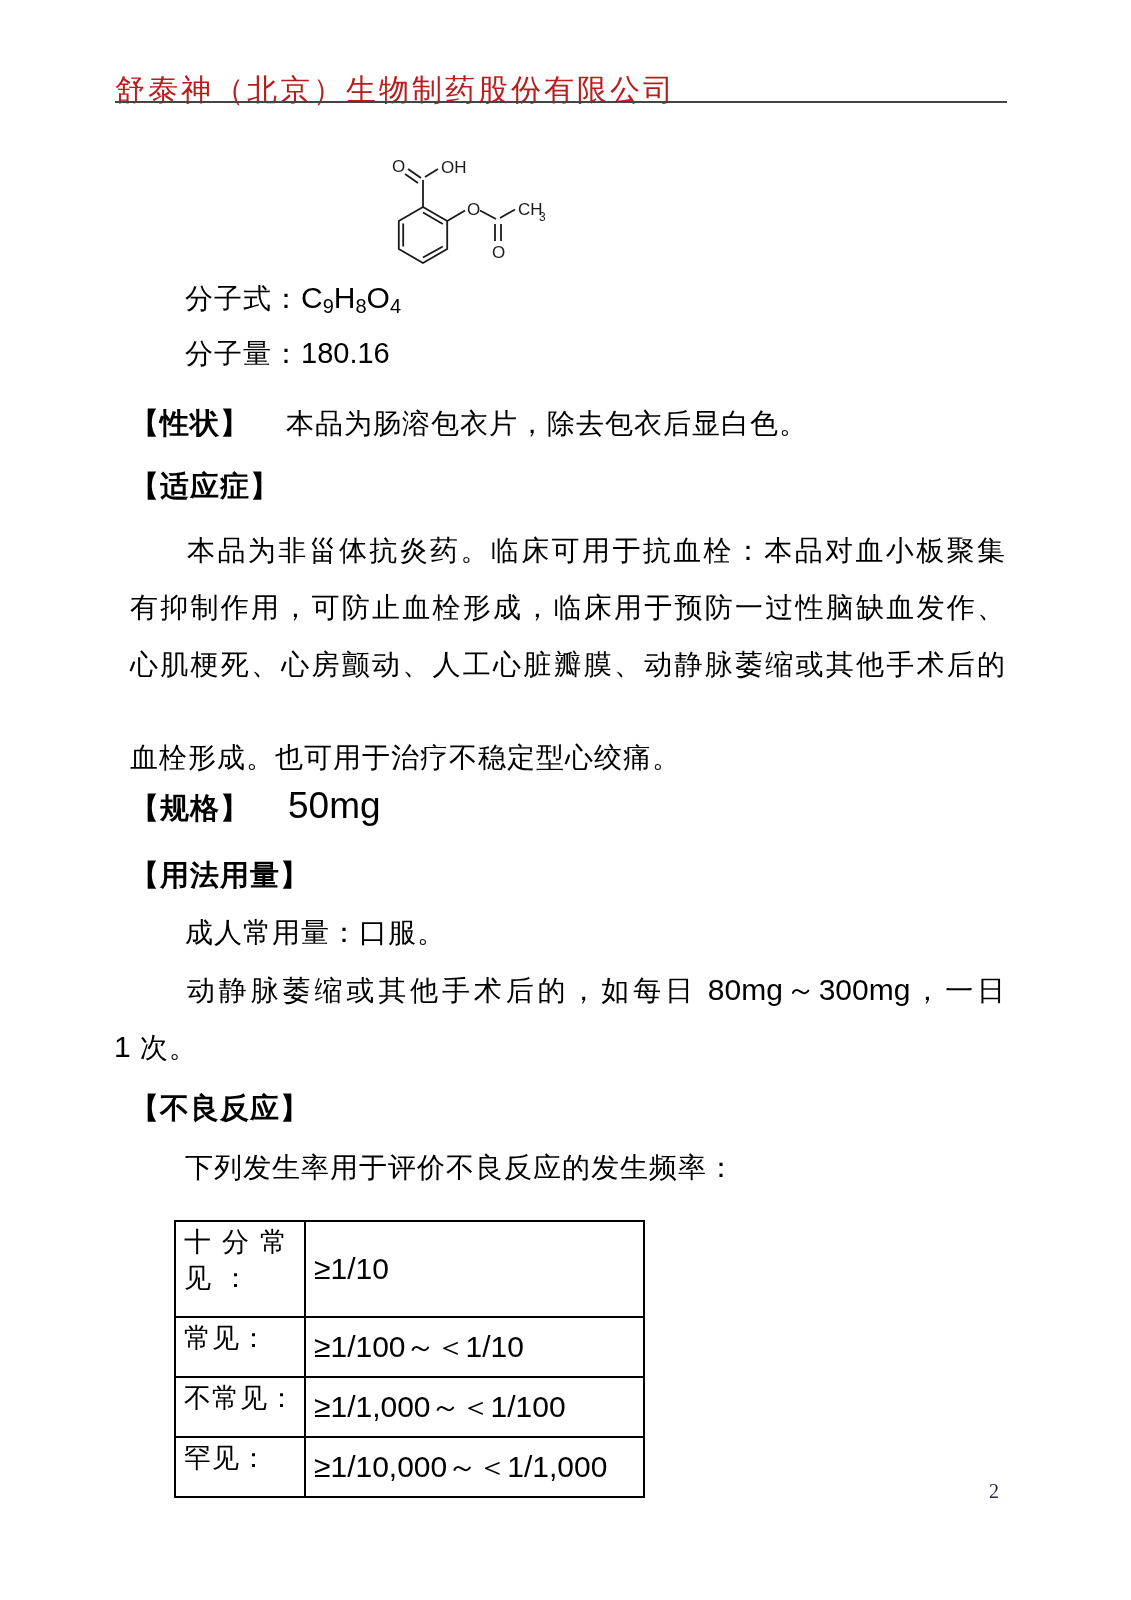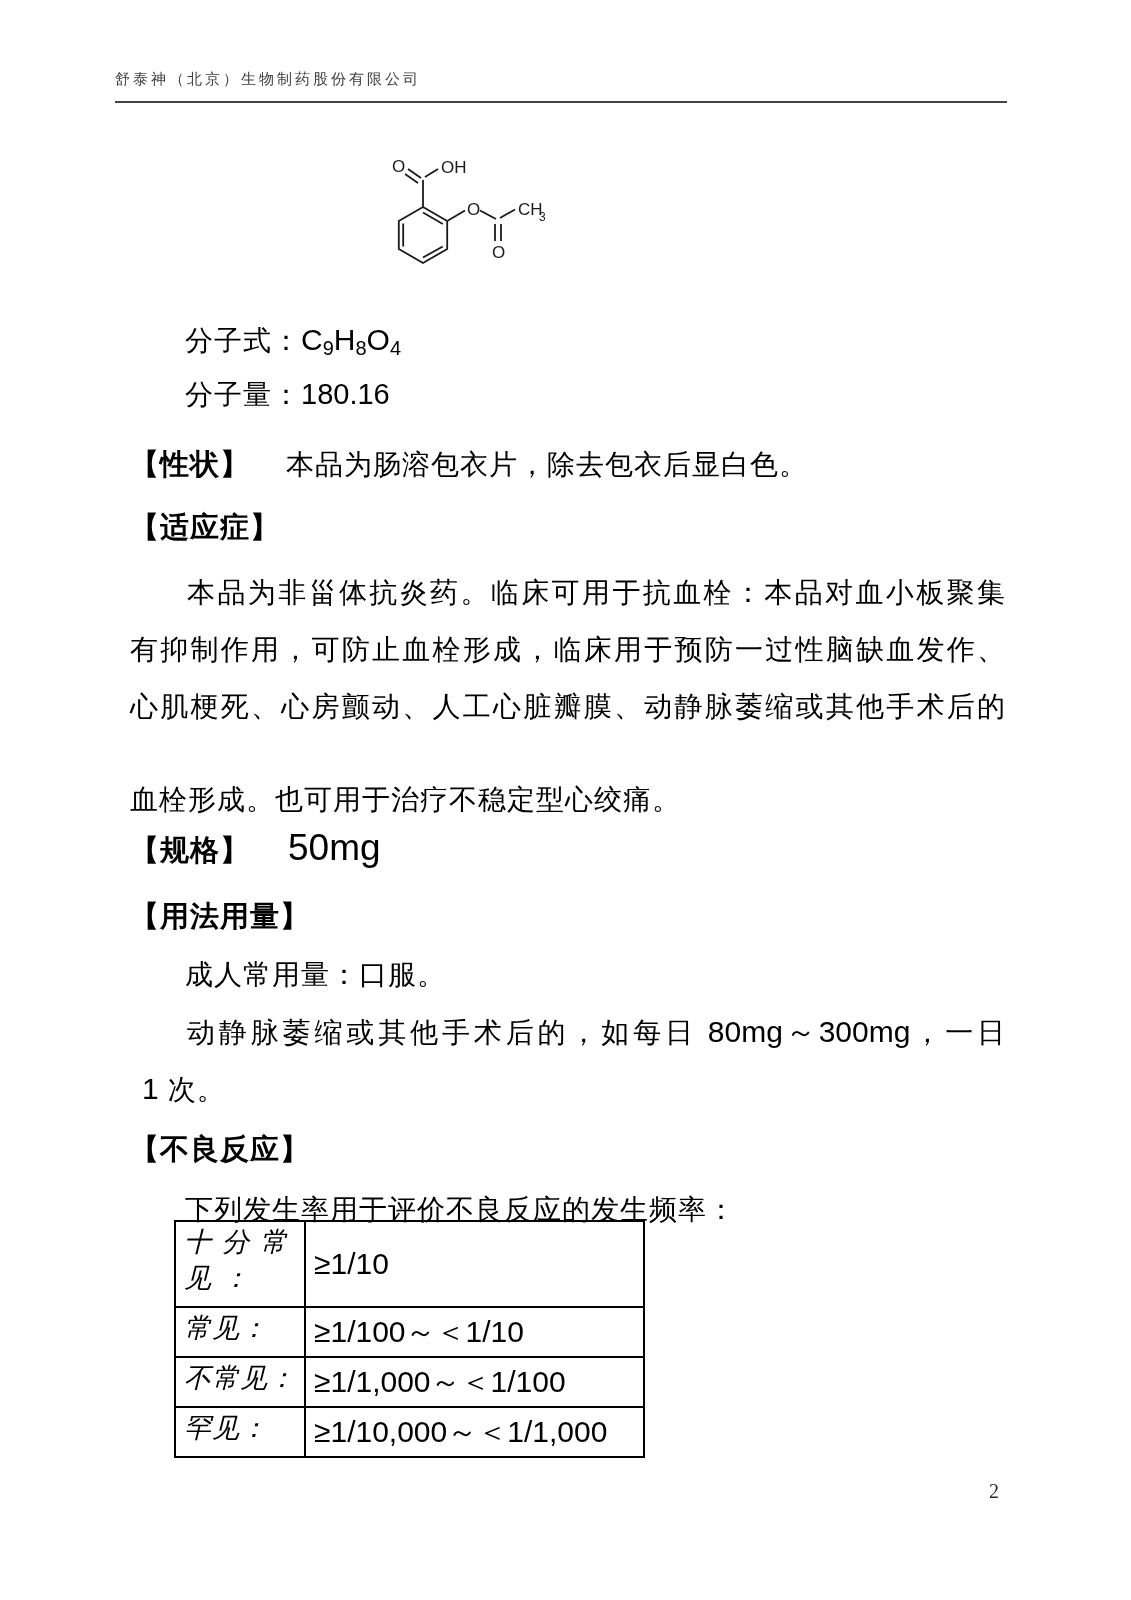--- a/index.html
+++ b/index.html
@@ -2,28 +2,28 @@
 <html><head>
 <meta charset="utf-8">
 <style>
   * { margin:0; padding:0; box-sizing:border-box; }
   html, body { background:#ffffff; }
   body {
     width:1131px; height:1600px; position:relative;
     font-family:"Liberation Serif", serif; color:#000;
   }
   .abs { position:absolute; }
-  .cn { font-size:28px; line-height:31px; letter-spacing:1px;margin-top:48px; }
+  .cn { font-size:28px; line-height:44px; letter-spacing:1px; }
   .heading { font-weight:bold; font-size:29px; letter-spacing:1px; }
   .num { font-family:"Liberation Sans", sans-serif; letter-spacing:0; }
   .justify { text-align:justify; text-align-last:justify; }
   .sub { font-size:20px; vertical-align:-5px; }
 
   #header-company {
-    left:115px; top:70px; font-size:15px; color:#404040; letter-spacing:3px;
+    left:115px; top:70px; font-size:30px; color:#b91c1c; letter-spacing:3px;
   }
   #header-rule {
     left:115px; top:101px; width:892px; height:2px; background:#454545;
   }
   #molecule { left:368px; top:142px; }
   #formula-line  { left:185px; top:276px; }
   #formula-line .num { font-size:30px; }
   #weight-line   { left:185px; top:331px; }
   #weight-line .num { font-size:29px; }
   #xingzhuang-line { left:130px; top:401px; }
@@ -33,32 +33,32 @@
   #syz-line1 { top:529px; padding-left:57px; }
   #syz-line2 { top:586px; }
   #syz-line3 { top:643px; }
   #syz-line4 { top:736px; }
   #guige-line { left:130px; top:784px; }
   #guige-value { margin-left:38px; font-size:37px; }
   #yongfa-heading { left:130px; top:853px; }
   #yongfa-line1 { left:185px; top:911px; }
   #yongfa-line2 { left:130px; top:968px; width:876px; padding-left:57px; }
   #yongfa-line2 .num { font-size:30px; }
-  #yongfa-line3 { left:142px; top:1025px; }
+  #yongfa-line3 { left:114px; top:1025px; }
   #yongfa-line3 .num { font-size:30px; }
   #yongfa-line3 .cn-after { margin-left:9px; }
   #buliang-heading { left:130px; top:1086px; }
   #buliang-intro { left:185px; top:1146px; }
   #page-number { left:989px; top:1480px; font-size:20px; color:#26263e; }
 
   #freq-table { left:174px; top:1220px; border-collapse:collapse; }
   #freq-table td { border:2px solid #000; }
   #freq-table .tl {
     width:130px; font-size:27px; line-height:36px; letter-spacing:1px;
-    padding:2px 4px 10px 8px; vertical-align:middle;font-style:italic;
+    padding:2px 4px 20px 8px; vertical-align:middle;
   }
   #freq-table .tv {
     width:339px; font-family:"Liberation Sans", sans-serif;
     font-size:30px; padding:0 6px 0 8px; vertical-align:middle;border-radius:22px;
   }
   #freq-table tr.tall .tl { vertical-align:top; }
   .spread { letter-spacing:11px; display:block; }
 </style>
 </head>
 <body>

